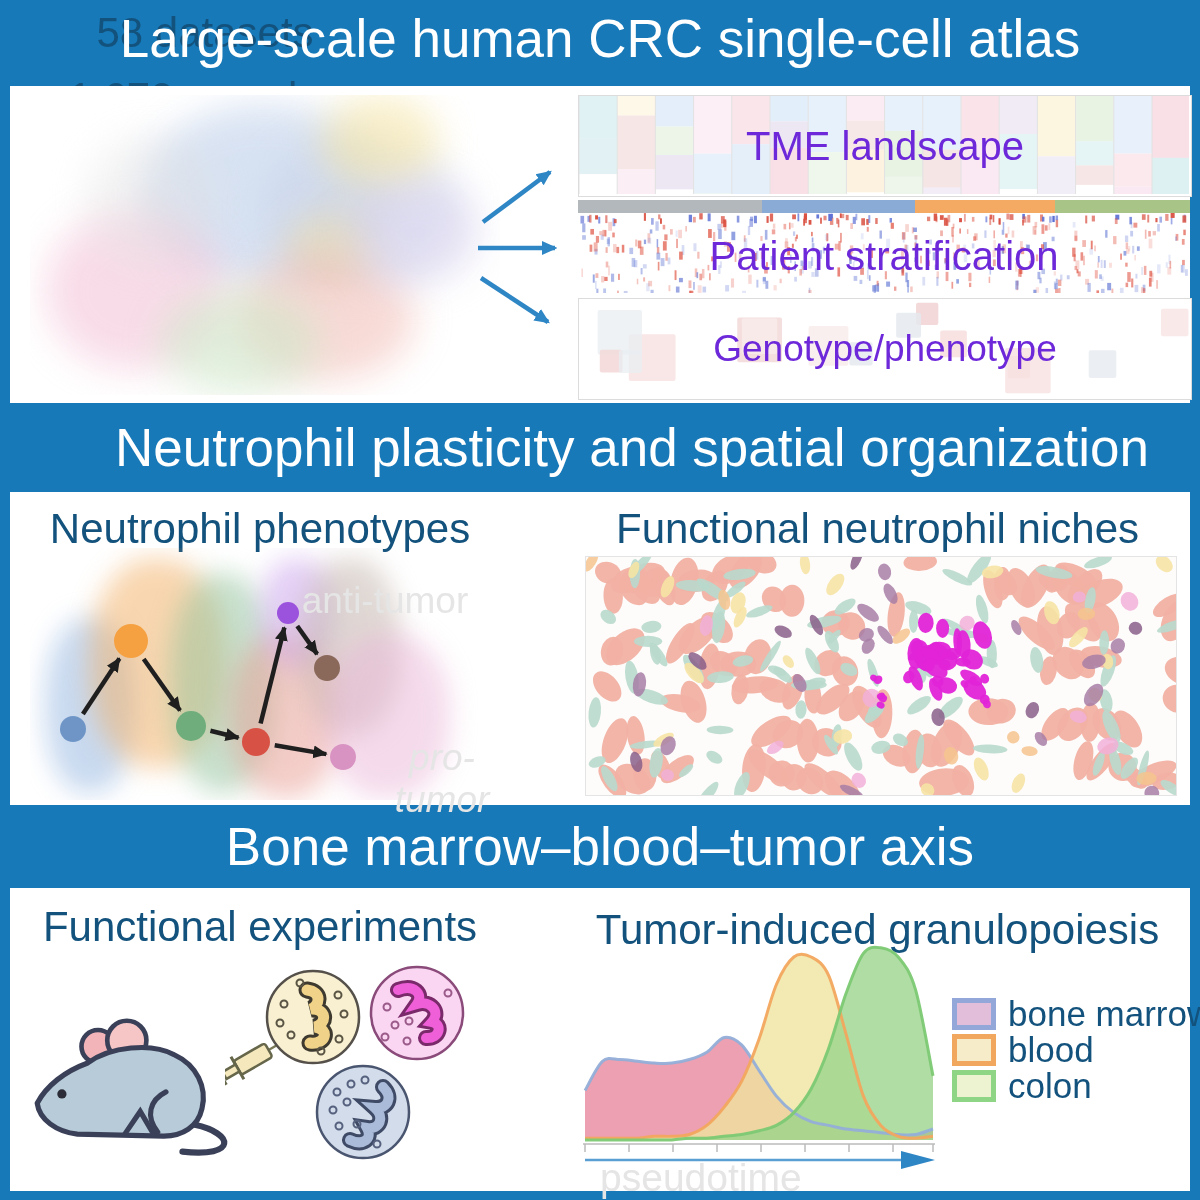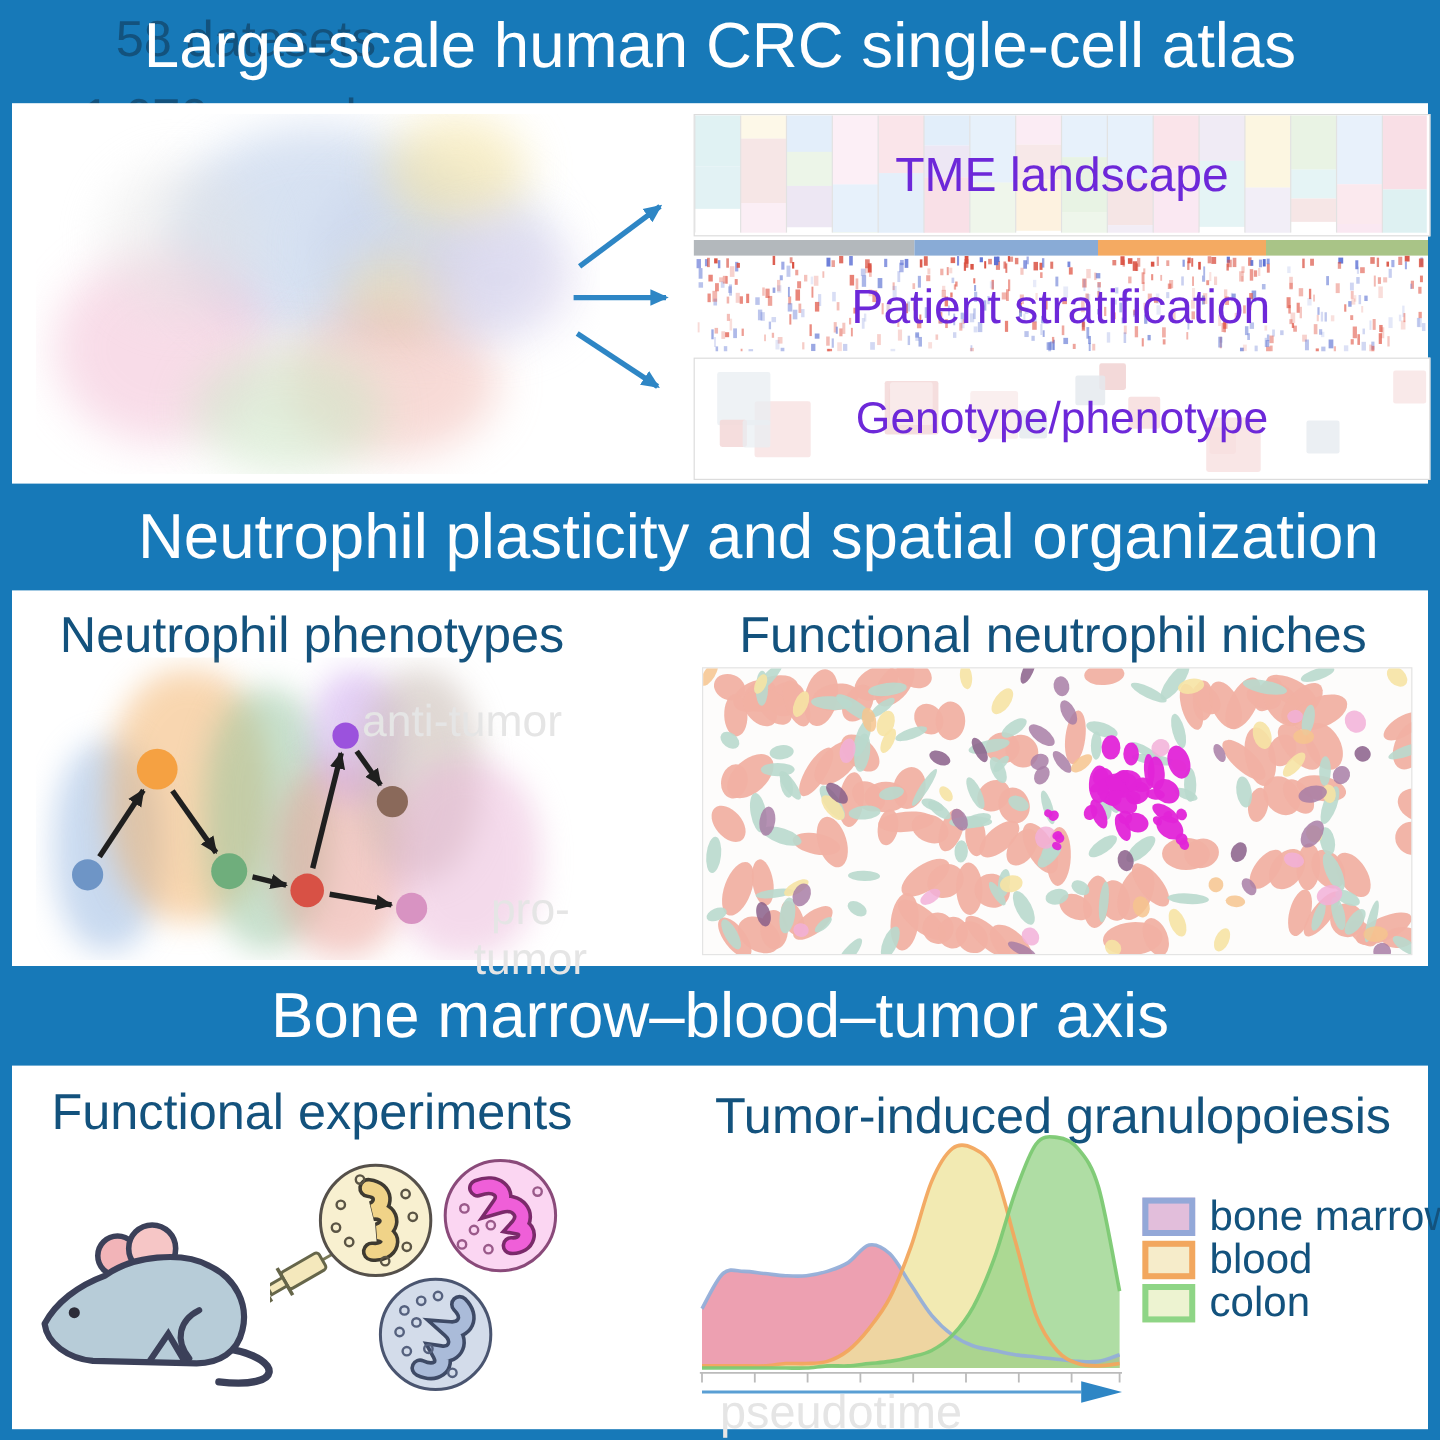--- a/index.html
+++ b/index.html
@@ -30,21 +30,21 @@
   .out-label{position:absolute;left:0;top:0;width:100%;height:100%;display:flex;
          align-items:center;justify-content:center;color:#6d28d9;font-size:40px;z-index:2;}
   #strat-bar{position:absolute;left:0;top:0;width:100%;height:13px;display:flex;}
   .bg-svg{position:absolute;left:0;top:0;}
   #geno .out-label{flex-direction:column;font-size:37px;line-height:42px;}
   #np-title{left:20px;top:505px;width:480px;font-size:42px;}
   #fn-title{left:565px;top:505px;width:625px;font-size:42px;}
   #traj{position:absolute;left:20px;top:545px;z-index:2;}
   .traj-label{position:absolute;color:#e5e5e5;font-size:37px;text-align:center;z-index:3;}
   #anti-label{left:300px;top:580px;width:170px;}
-  #pro-label{left:362px;top:737px;width:160px;}
+  #pro-label{left:362px;top:737px;width:160px;font-style:italic;}
   #tissue{position:absolute;left:585px;top:556px;border:1px solid #e4e4e4;background:#fdfcfb;}
   #fe-title{left:20px;top:903px;width:480px;font-size:42px;}
   #tg-title{left:565px;top:906px;width:625px;font-size:42px;}
   #mouse{position:absolute;left:28px;top:995px;}
   #cells{position:absolute;left:225px;top:955px;}
   #density{position:absolute;left:583px;top:942px;}
   #pseudo-axis{position:absolute;left:583px;top:1143px;}
   #pseudotime-label{position:absolute;left:600px;top:1156px;width:320px;
          color:#e5e5e5;font-size:39px;}
   #legend{position:absolute;left:952px;top:997px;z-index:2;}

